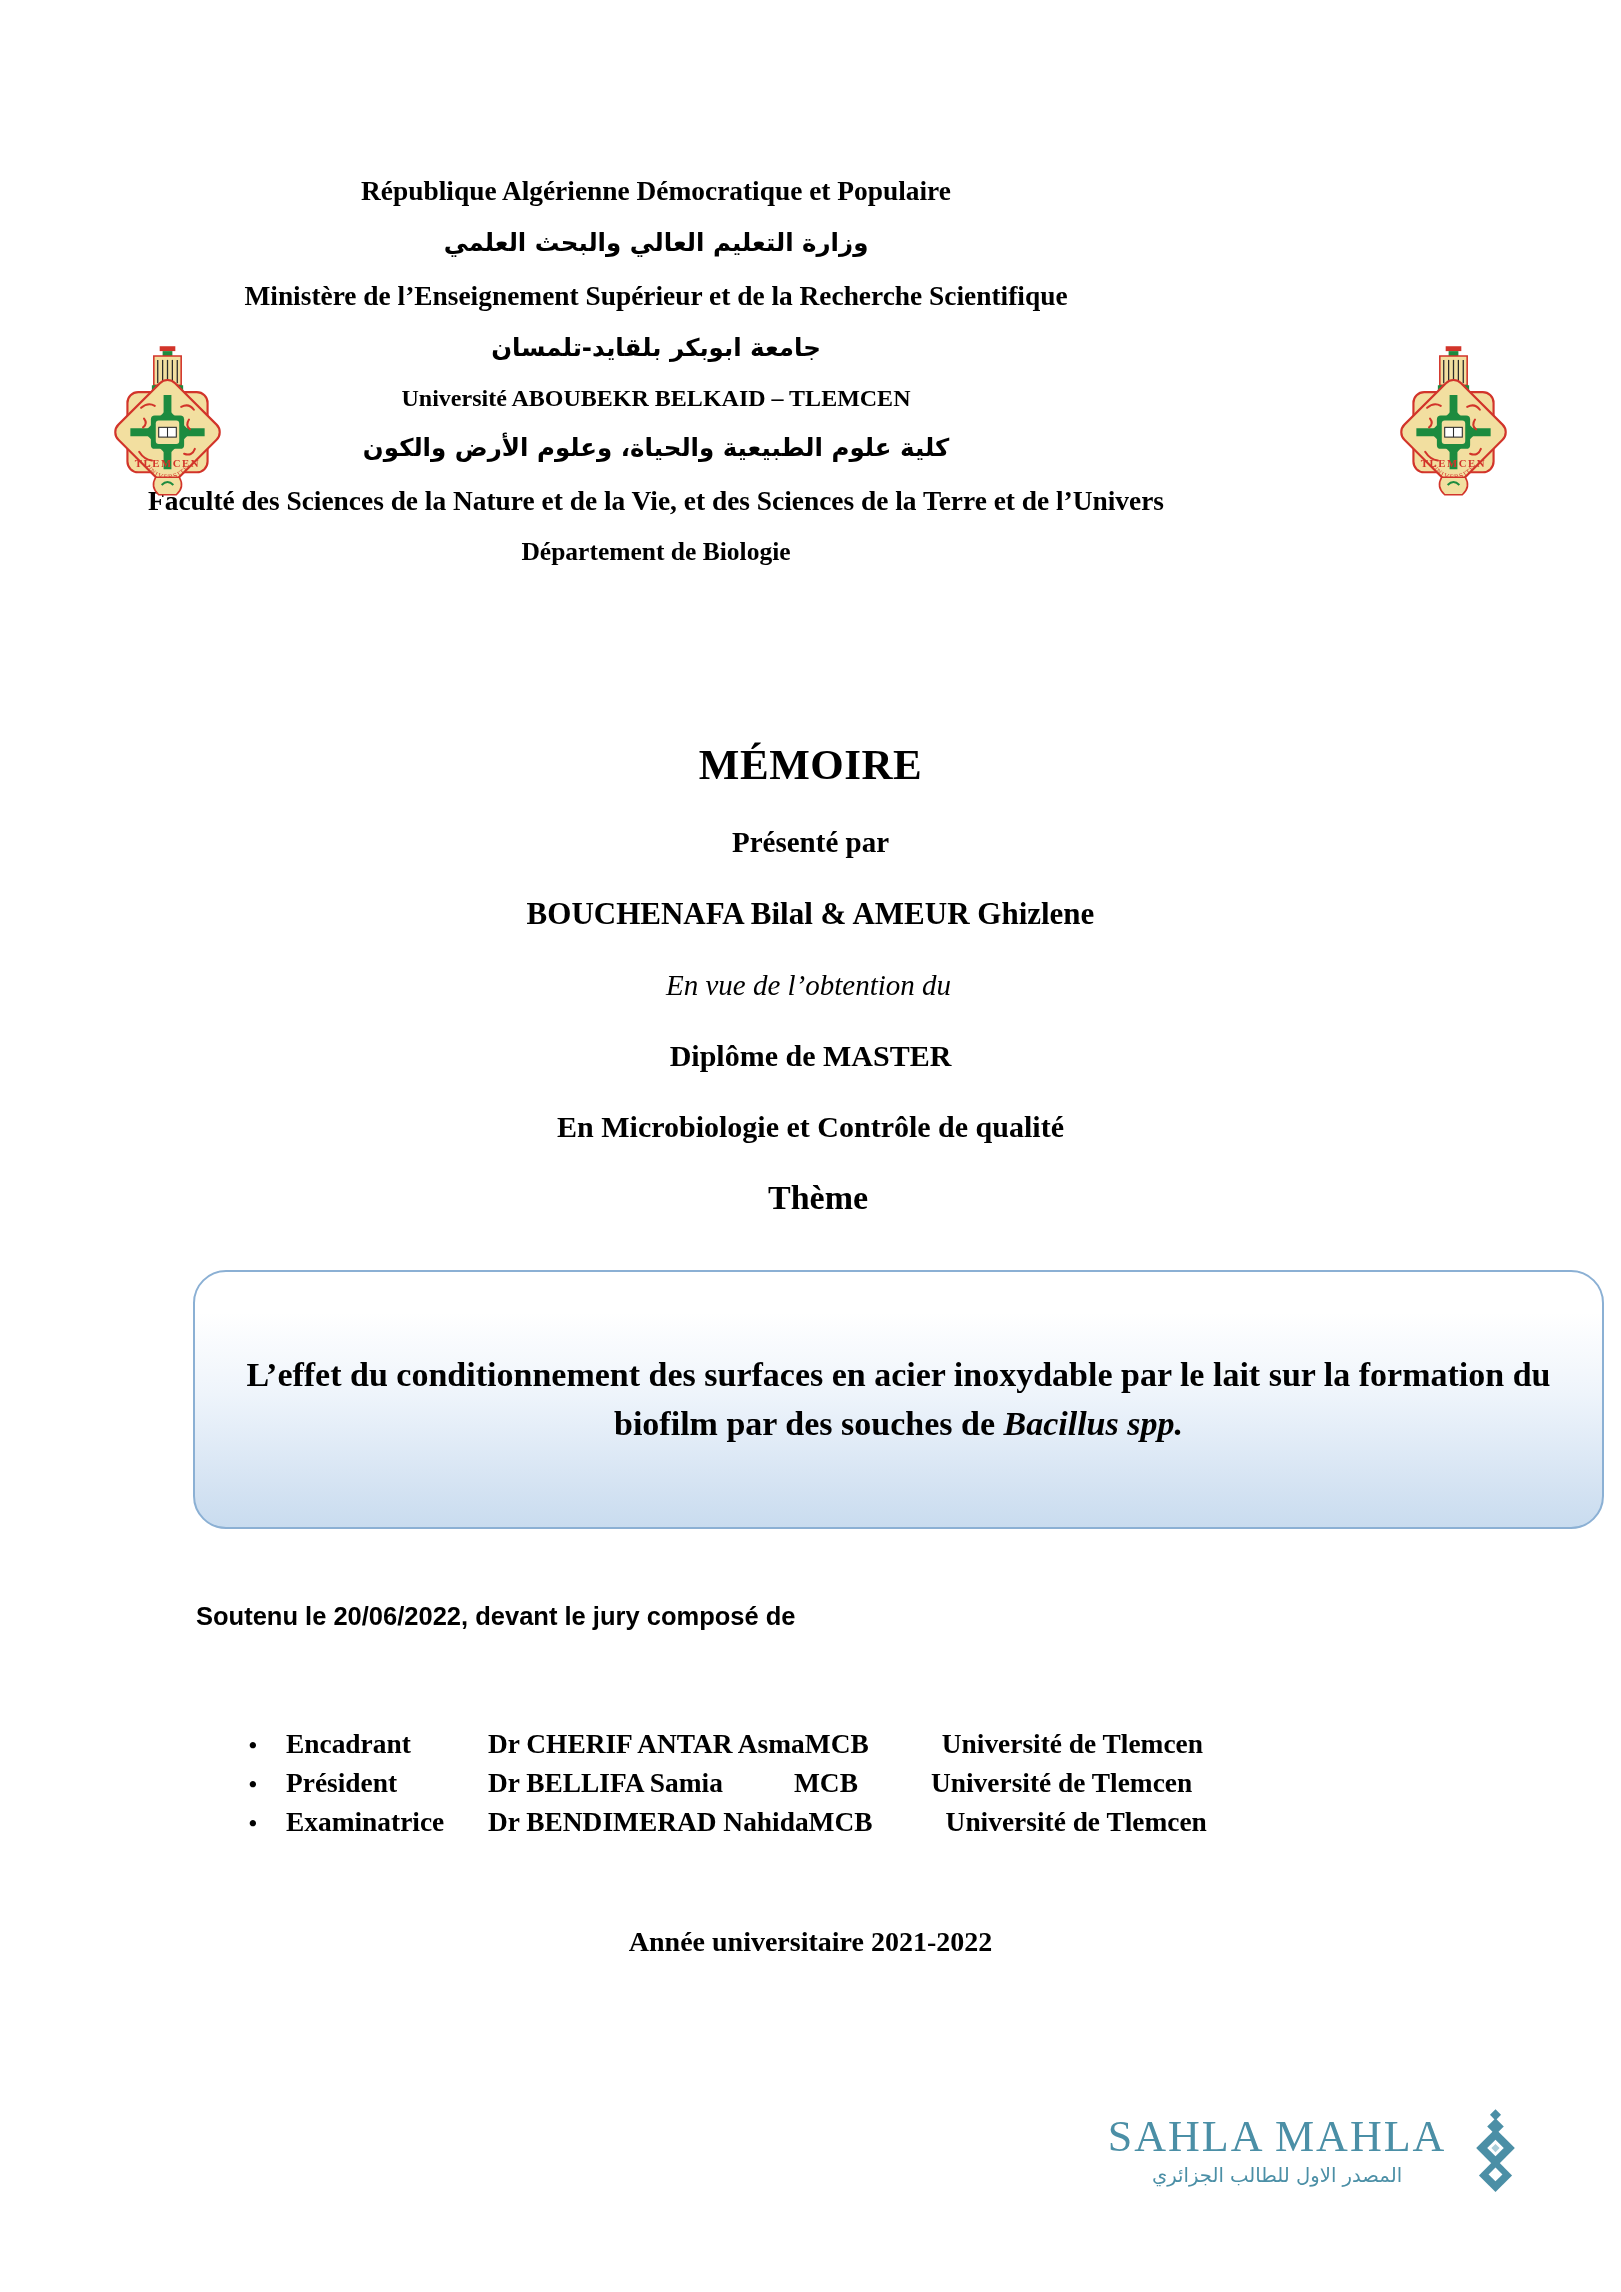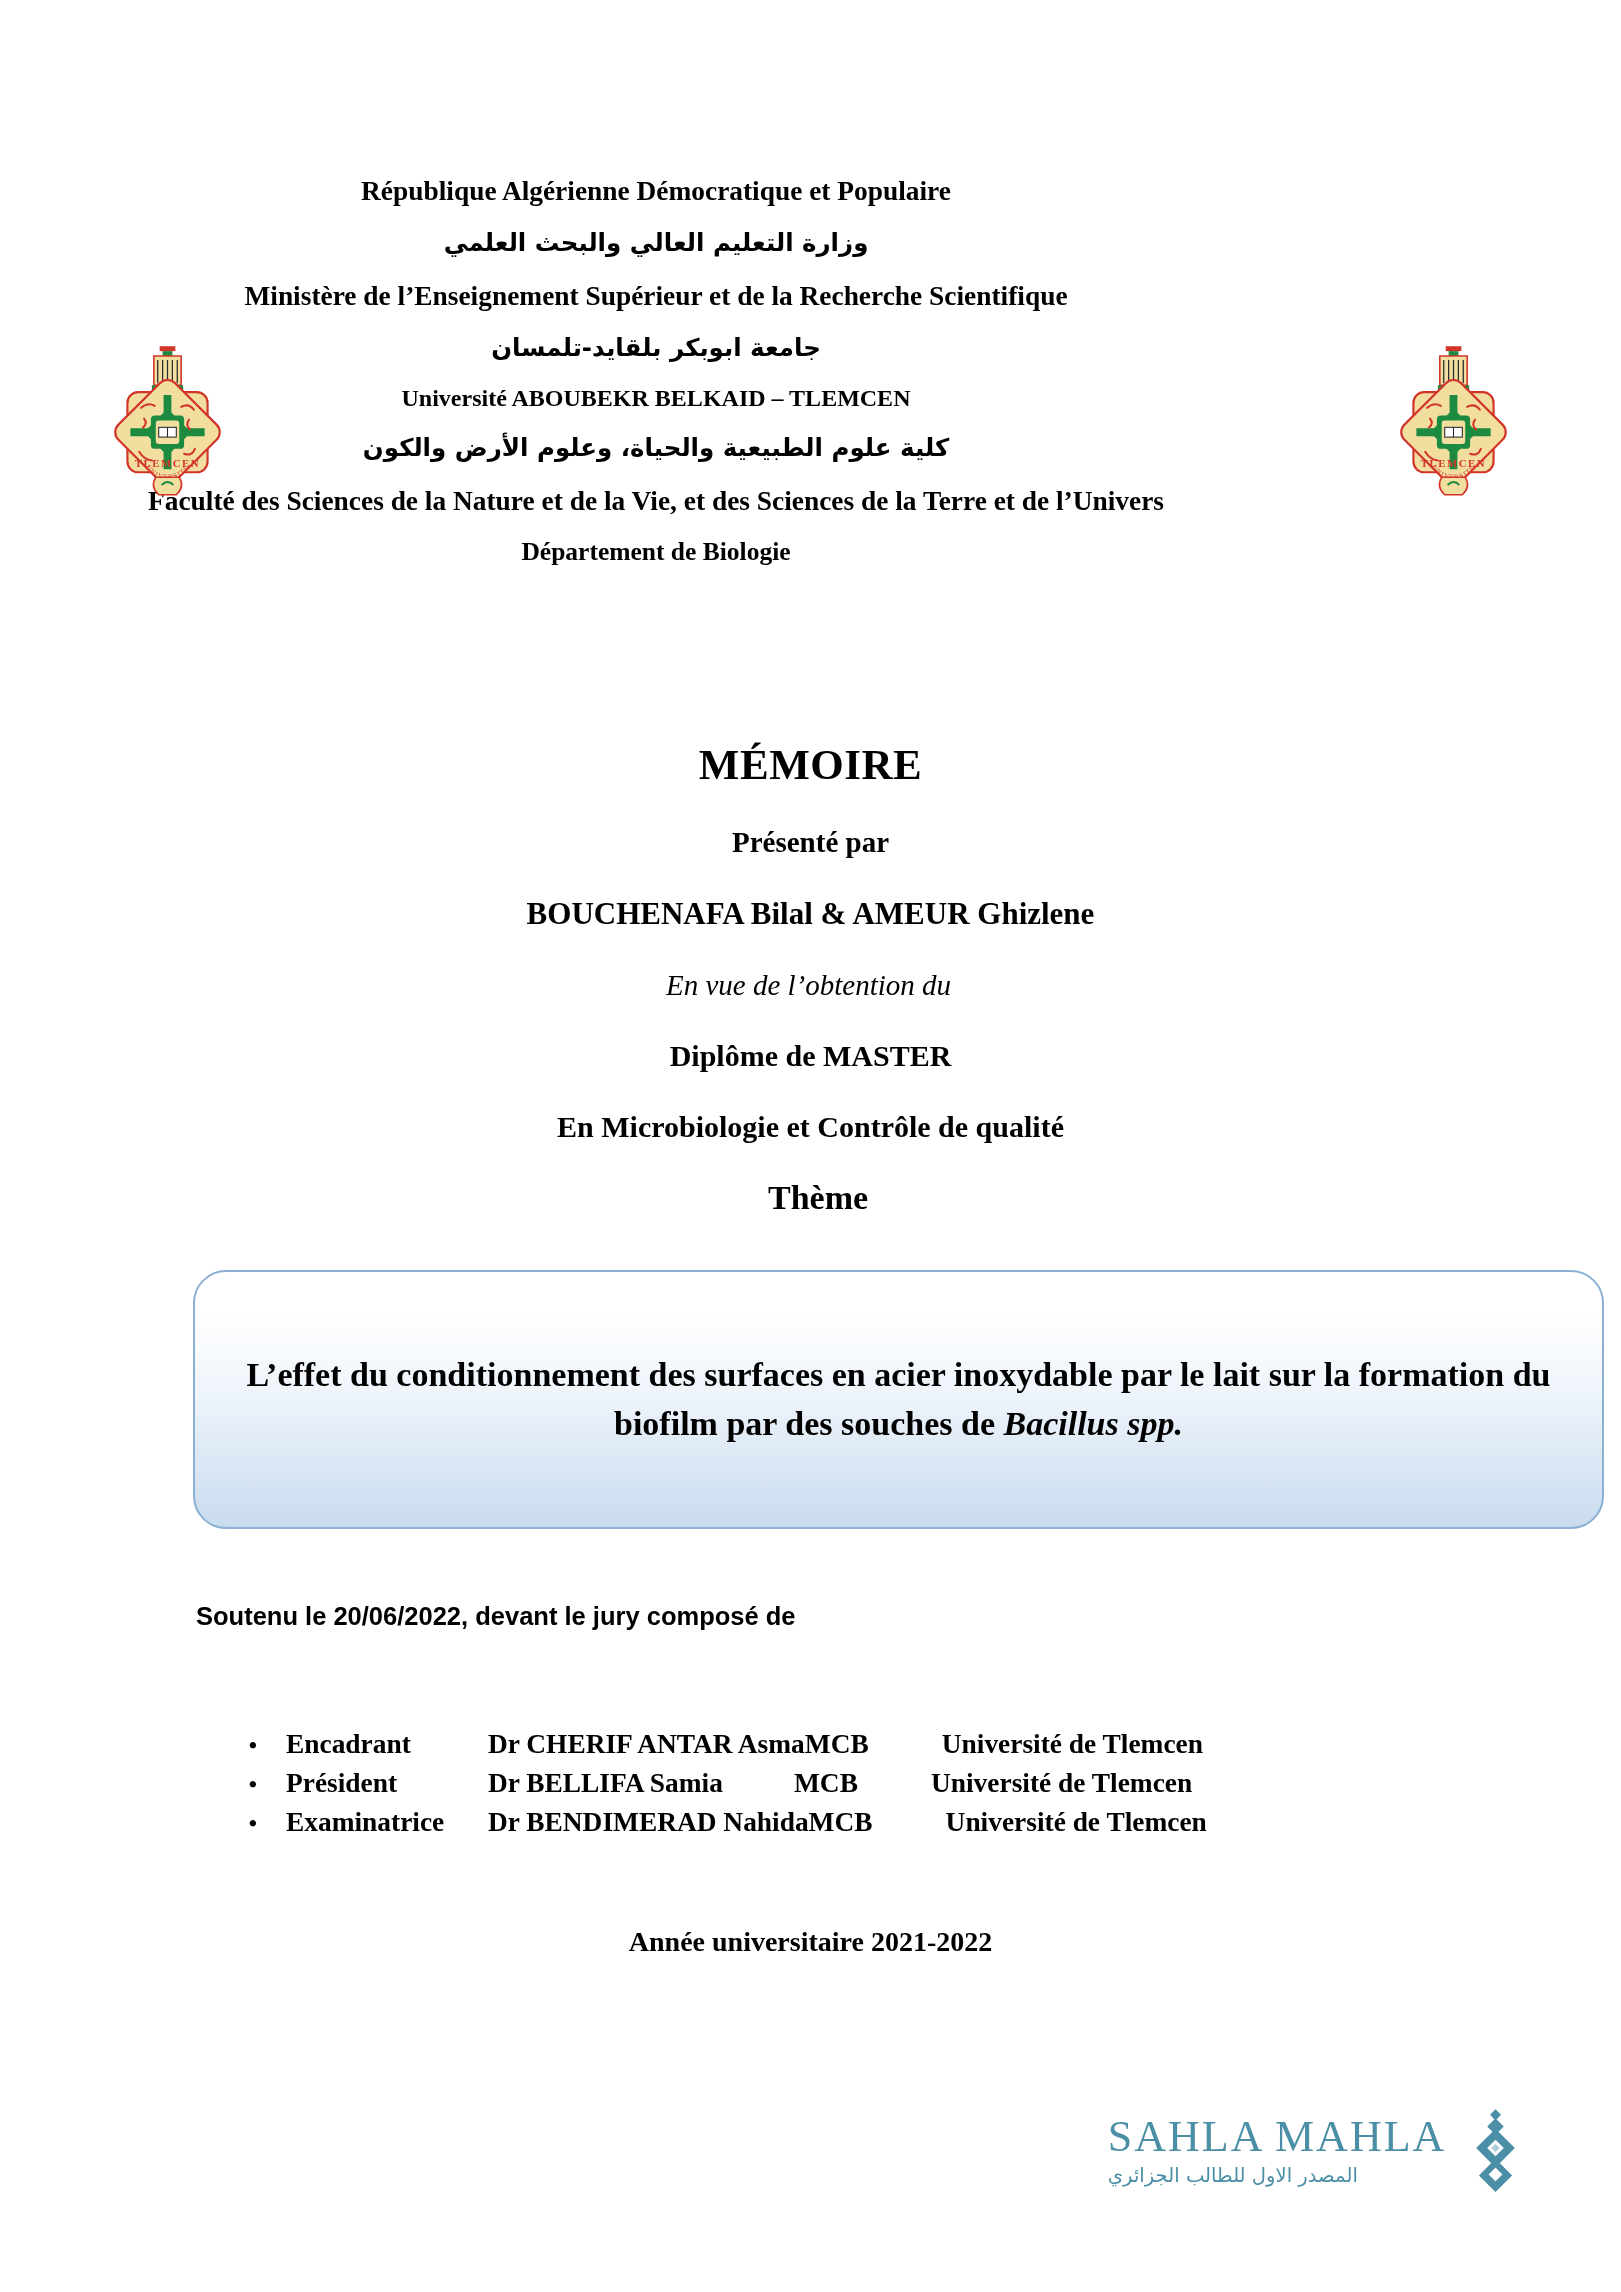--- a/index.html
+++ b/index.html
@@ -187,21 +187,21 @@
 
   
   .watermark {
     position: absolute;
     right: 90px;
     top: 2109px;
     display: flex;
     align-items: center;
     gap: 13.7px;
   }
-  .wm-text { text-align: left; }
+  .wm-text { text-align: center; }
   .wm-name {
     font-family: "Liberation Serif", "DejaVu Serif", serif;
     font-size: 44px;
     letter-spacing: 2px;
     color: #4b8fa6;
     line-height: 1.0;
   }
   .wm-sub {
     font-family: "DejaVu Sans", "Liberation Sans", sans-serif;
     direction: rtl;

